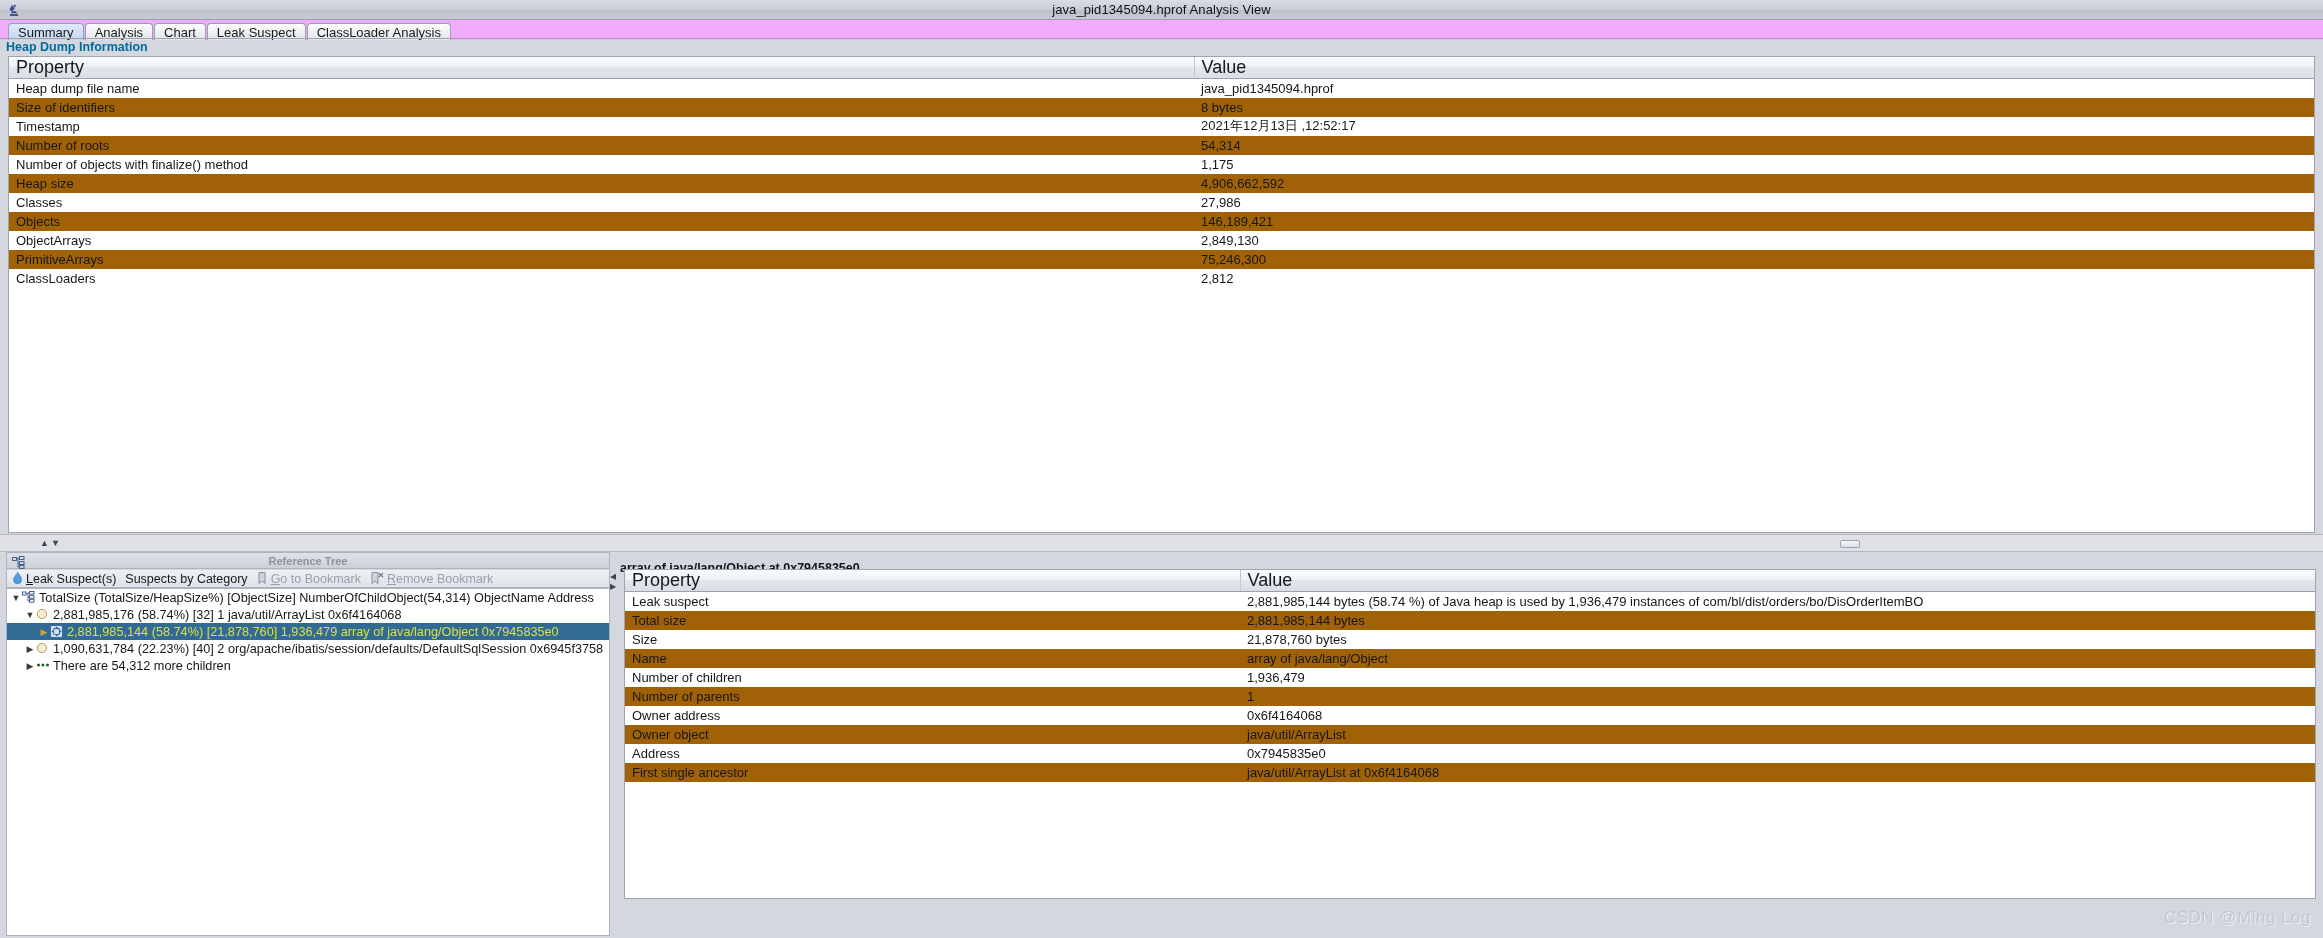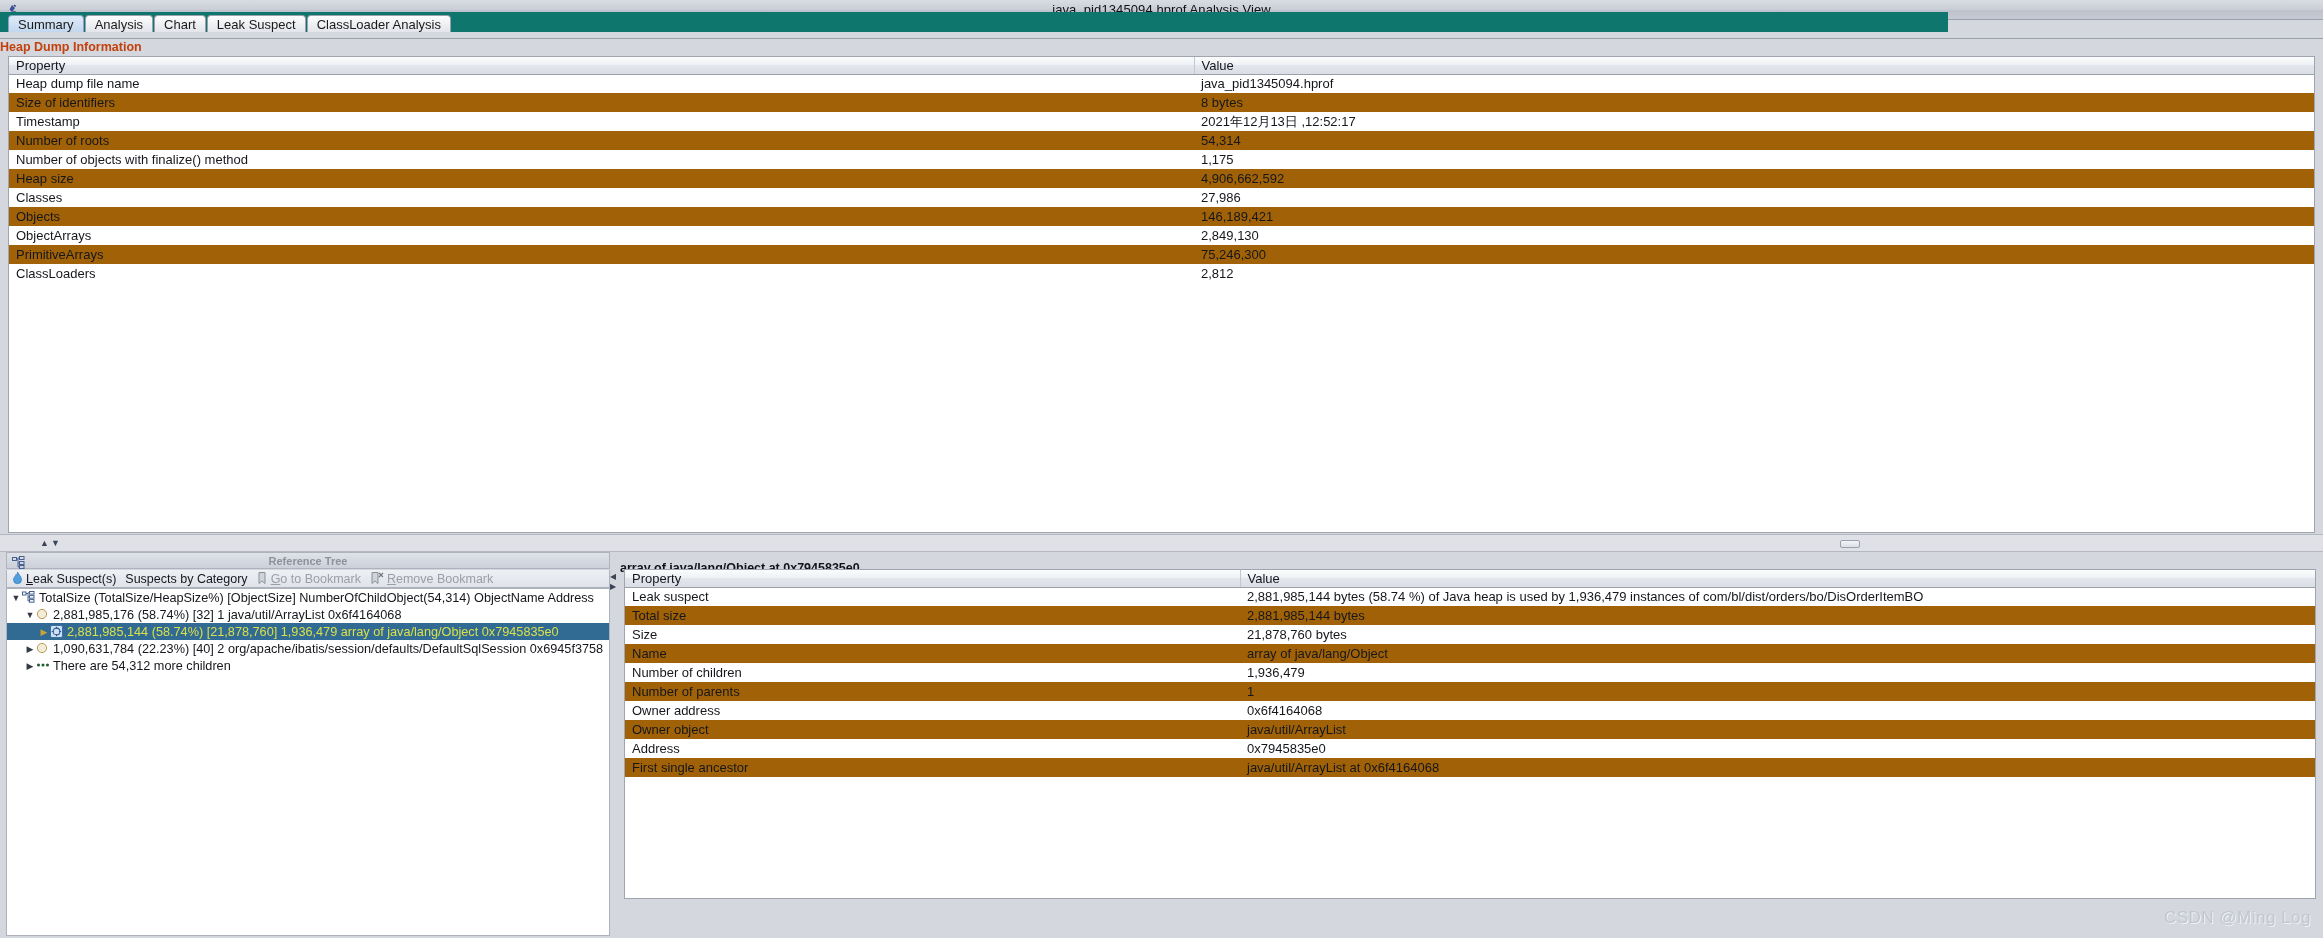--- a/index.html
+++ b/index.html
@@ -40,23 +40,23 @@
     text-align: center;
     font-size: 13px;
     font-weight: normal;
     color: #101014;
     letter-spacing: 0.1px;
   }
 
   
   .tabstrip {
     position: absolute;
-    left: 0; top: 12px;
-    width: 1948px; height: 20px;
-    background: #0f766e;
+    left: 0; top: 20px;
+    width: 2323px; height: 20px;
+    background: #f0abfc;
   }
   .tabrow {
     position: absolute;
     left: 8px; top: 0px;
     display: flex;
     align-items: flex-end;
     height: 20px;
   }
   .tab {
     height: 17px;
@@ -87,21 +87,22 @@
 
   
   .section-band {
     position: absolute;
     left: 0;
     width: 2323px;
     height: 14px;
     background: #d4d7de;
     font-size: 12.5px;
     font-weight: bold;
-    color: #c2410c;
+    color: #0369a1;
+    padding-left: 6px;
     box-sizing: border-box;
     line-height: 14px;
   }
 
   
   .panel-frame {
     position: absolute;
     background: #ffffff;
     border: 1px solid #a0a4ae;
     box-sizing: border-box;
@@ -112,21 +113,21 @@
     border-collapse: collapse;
     table-layout: fixed;
     font-size: 13px;
   }
   table.proptable thead th {
     height: 17px;
     background: linear-gradient(to bottom, #fbfcfd 0%, #eef0f4 48%, #e3e6ec 49%, #dadde4 100%);
     border-bottom: 1px solid #9aa0ac;
     border-right: 1px solid #c3c7cf;
     font-weight: normal;
-    font-size: 13px;
+    font-size: 18px;
     text-align: left;
     padding: 0 0 0 7px;
     color: #15171c;
     box-sizing: border-box;
   }
   table.proptable tbody td {
     height: 19px;
     padding: 0 0 0 7px;
     border: none;
     color: #15171c;

